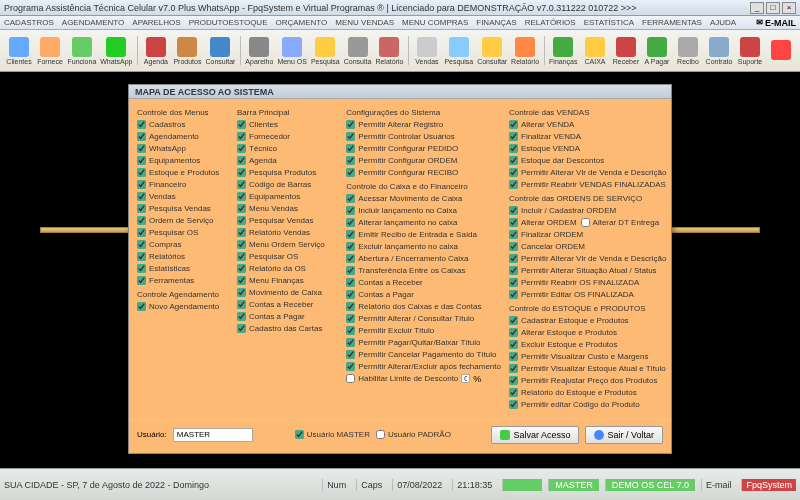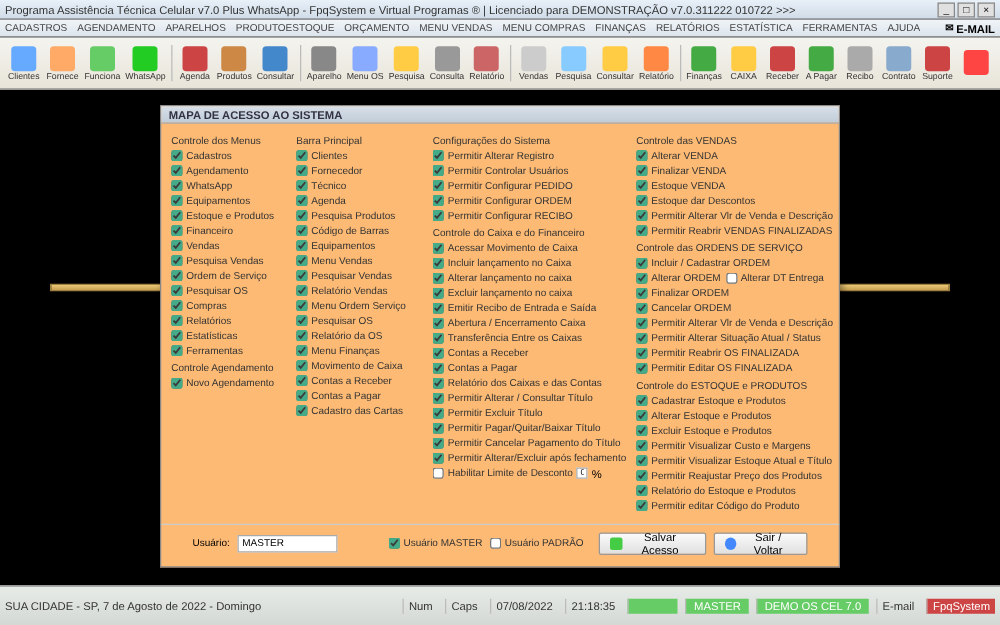--- a/index.html
+++ b/index.html
@@ -22,21 +22,21 @@
 .dlg-title{background:linear-gradient(#d8e0e8,#c0ccd8);height:14px;padding:0 6px;font-size:9px;font-weight:bold;color:#334;line-height:14px;border-bottom:1px solid #aaa}
 .dlg-body{display:flex;padding:6px 8px;gap:8px;height:320px}
 .col{display:flex;flex-direction:column;gap:1px}
 .col1{width:100px}.col2{width:110px}.col3{width:158px}.col4{width:154px}
 .grp-title{font-size:8px;color:#333;margin-top:3px;margin-bottom:1px}
 .chk{display:flex;align-items:center;gap:3px;height:11px}
 .chk input{width:9px;height:9px;accent-color:#4a8}
 .chk label{font-size:8px;color:#333;white-space:nowrap}
 .inline-pair{display:flex;gap:4px}
 .num-input{width:32px;height:11px;font-size:7px;text-align:right;border:1px solid #aaa;padding:0 2px}
-.dlg-footer{display:flex;align-items:center;padding:4px 25px;gap:6px;border-top:1px solid #ccc;height:30px}
+.dlg-footer{display:flex;align-items:center;padding:4px 8px;gap:6px;border-top:1px solid #ccc;height:30px}
 .user-lbl{font-size:8px}
 .user-input{width:80px;height:14px;border:1px solid #aaa;padding:0 3px;font-size:8px}
 .btn{height:18px;padding:0 8px;background:linear-gradient(#fafafa,#e0e0e0);border:1px solid #999;border-radius:2px;font-size:8px;display:flex;align-items:center;gap:3px;cursor:pointer}
 .btn-icon{width:10px;height:10px;border-radius:2px}
 .statusbar{position:absolute;bottom:0;left:0;right:0;height:32px;background:linear-gradient(#e8ece8,#d4d8d4);display:flex;align-items:center;padding:0 4px;gap:6px;border-top:1px solid #999;font-size:8px;color:#333}
 .sb-item{padding:0 4px;border-left:1px solid #bbb;height:12px;line-height:12px}
 .sb-green{background:#6c6;color:#fff;padding:0 6px}
 .sb-fill{flex:1}
 </style>
 </head>
@@ -345,25 +345,25 @@
           <div class="chk">
             <input type="checkbox" checked="" style="">
             <label>Incluir lançamento no Caixa</label>
           </div>
           <div class="chk">
             <input type="checkbox" checked="" style="">
             <label>Alterar lançamento no caixa</label>
           </div>
           <div class="chk">
             <input type="checkbox" checked="" style="">
+            <label>Emitir Recibo de Entrada e Saída</label>
+          </div>
+          <div class="chk">
+            <input type="checkbox" checked="" style="">
             <label>Excluir lançamento no caixa</label>
-          </div>
-          <div class="chk">
-            <input type="checkbox" checked="" style="">
-            <label>Emitir Recibo de Entrada e Saída</label>
           </div>
           <div class="chk">
             <input type="checkbox" checked="" style="">
             <label>Abertura / Encerramento Caixa</label>
           </div>
           <div class="chk">
             <input type="checkbox" checked="" style="">
             <label>Transferência Entre os Caixas</label>
           </div>
           <div class="chk">

